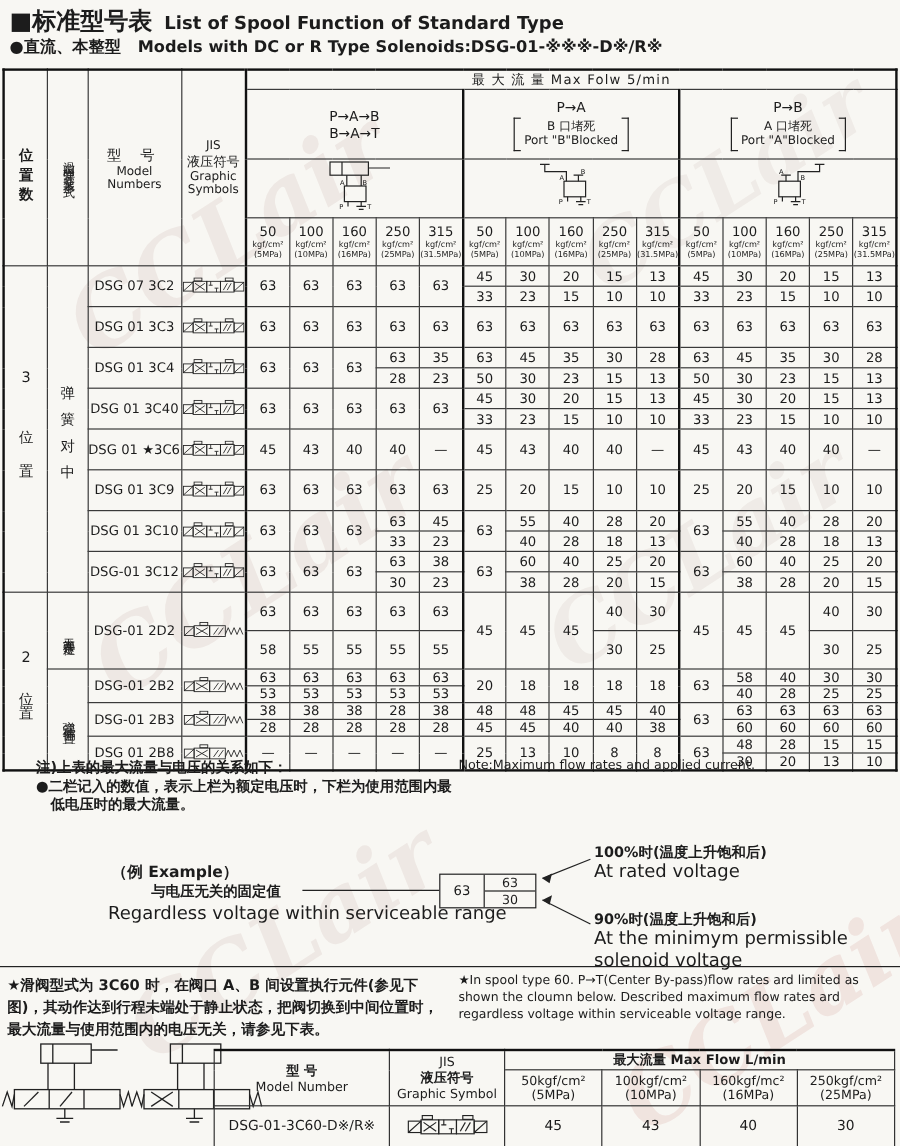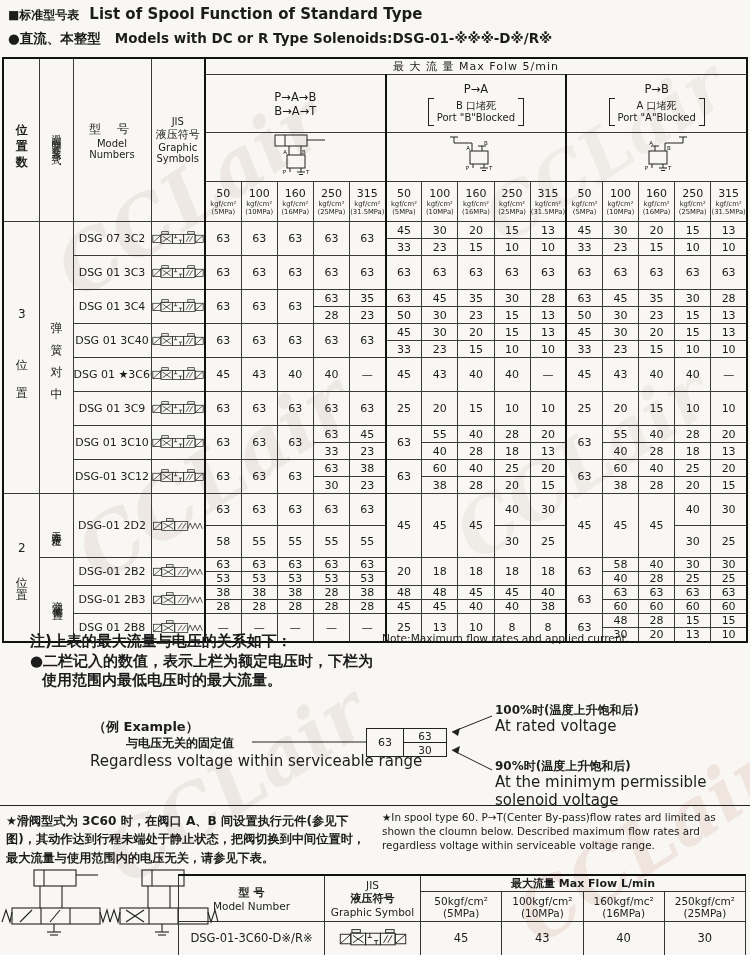--- a/index.html
+++ b/index.html
@@ -1,21 +1,21 @@
 <!DOCTYPE html>
 <html><head>
 <meta charset="utf-8">
 <style>
   html,body{margin:0;padding:0}
   .page{position:relative;width:750px;height:955px;background:#f8f7f3;color:#1c1c1c;
         font-family:"DejaVu Sans","Liberation Sans",sans-serif;overflow:hidden}
   .wm{position:absolute;font-family:"DejaVu Serif","Liberation Serif",serif;font-style:italic;
       font-weight:bold;transform:rotate(-33deg);color:rgba(160,110,100,.10);pointer-events:none}
   .hdr{position:absolute;left:8px;font-weight:bold;white-space:nowrap}
-  .hdr .zh{font-size:12px;margin-right:10px}
+  .hdr .zh{font-size:20px;margin-right:10px}
   .hdr .en{font-size:15px}
   .hdr2 .zh{font-size:13.5px;margin-right:14px}
   .hdr2 .en{font-size:13.5px}
 
   table.main{position:absolute;left:2px;top:57px;width:746px;border-collapse:collapse;
              table-layout:fixed;border:2px solid #111;background:transparent}
   table.main th,table.main td{border:1px solid #3a3a3a;padding:0;text-align:center;
              vertical-align:middle;font-weight:normal;overflow:hidden}
   table.main td{font-size:11px}
   .gs{border-left:2px solid #111 !important}
@@ -35,21 +35,21 @@
   .fp1{font-size:11.5px;line-height:14px}
   .brk{display:flex;justify-content:center;align-items:center;gap:3px;margin-top:2px}
   .bl{width:5px;height:26px;border:1.2px solid #222;border-right:none}
   .br{width:5px;height:26px;border:1.2px solid #222;border-left:none}
   .brkt div{font-size:10px;line-height:12px}
   .ph .pv{font-size:11px;line-height:13px}
   .ph .pu{font-size:6.8px;line-height:8px}
   .model{font-size:9.5px;white-space:nowrap}
   .symc svg{display:block;margin:0 auto}
   .abs{position:absolute}
-  .notezh{font-size:15px;line-height:1.3;font-weight:bold}
+  .notezh{font-size:12px;line-height:1.3;font-weight:bold}
   .noteen{font-size:10.6px;line-height:1.32}
   .noteen .bullet,.notezh .bullet{display:block;padding-left:12px;text-indent:-12px}
   .exlabel{font-size:13px;font-weight:bold}
   .exzh{font-size:12px;font-weight:bold}
   .exen{font-size:15px}
   .exbox{position:absolute;display:flex;border:1.2px solid #222;background:transparent}
   .exboxL{width:36px;display:flex;align-items:center;justify-content:center;font-size:11px;border-right:1.2px solid #222}
   .exboxR div{width:42px;height:13px;display:flex;align-items:center;justify-content:center;font-size:10.5px}
   .exboxR div:first-child{border-bottom:1.2px solid #222}
   .rule{position:absolute;left:0;width:750px;border-top:1.5px solid #222}

